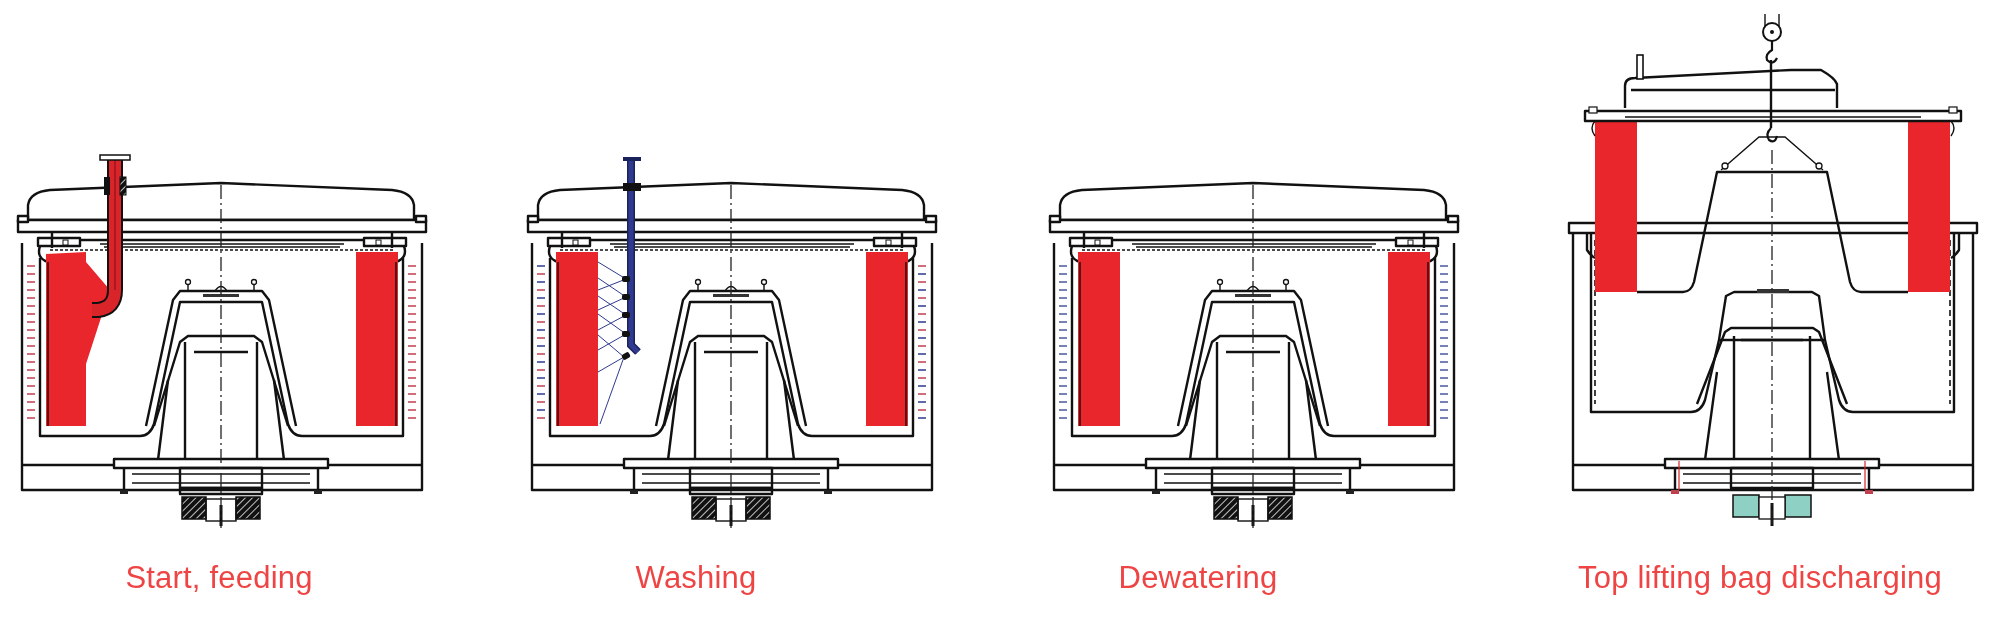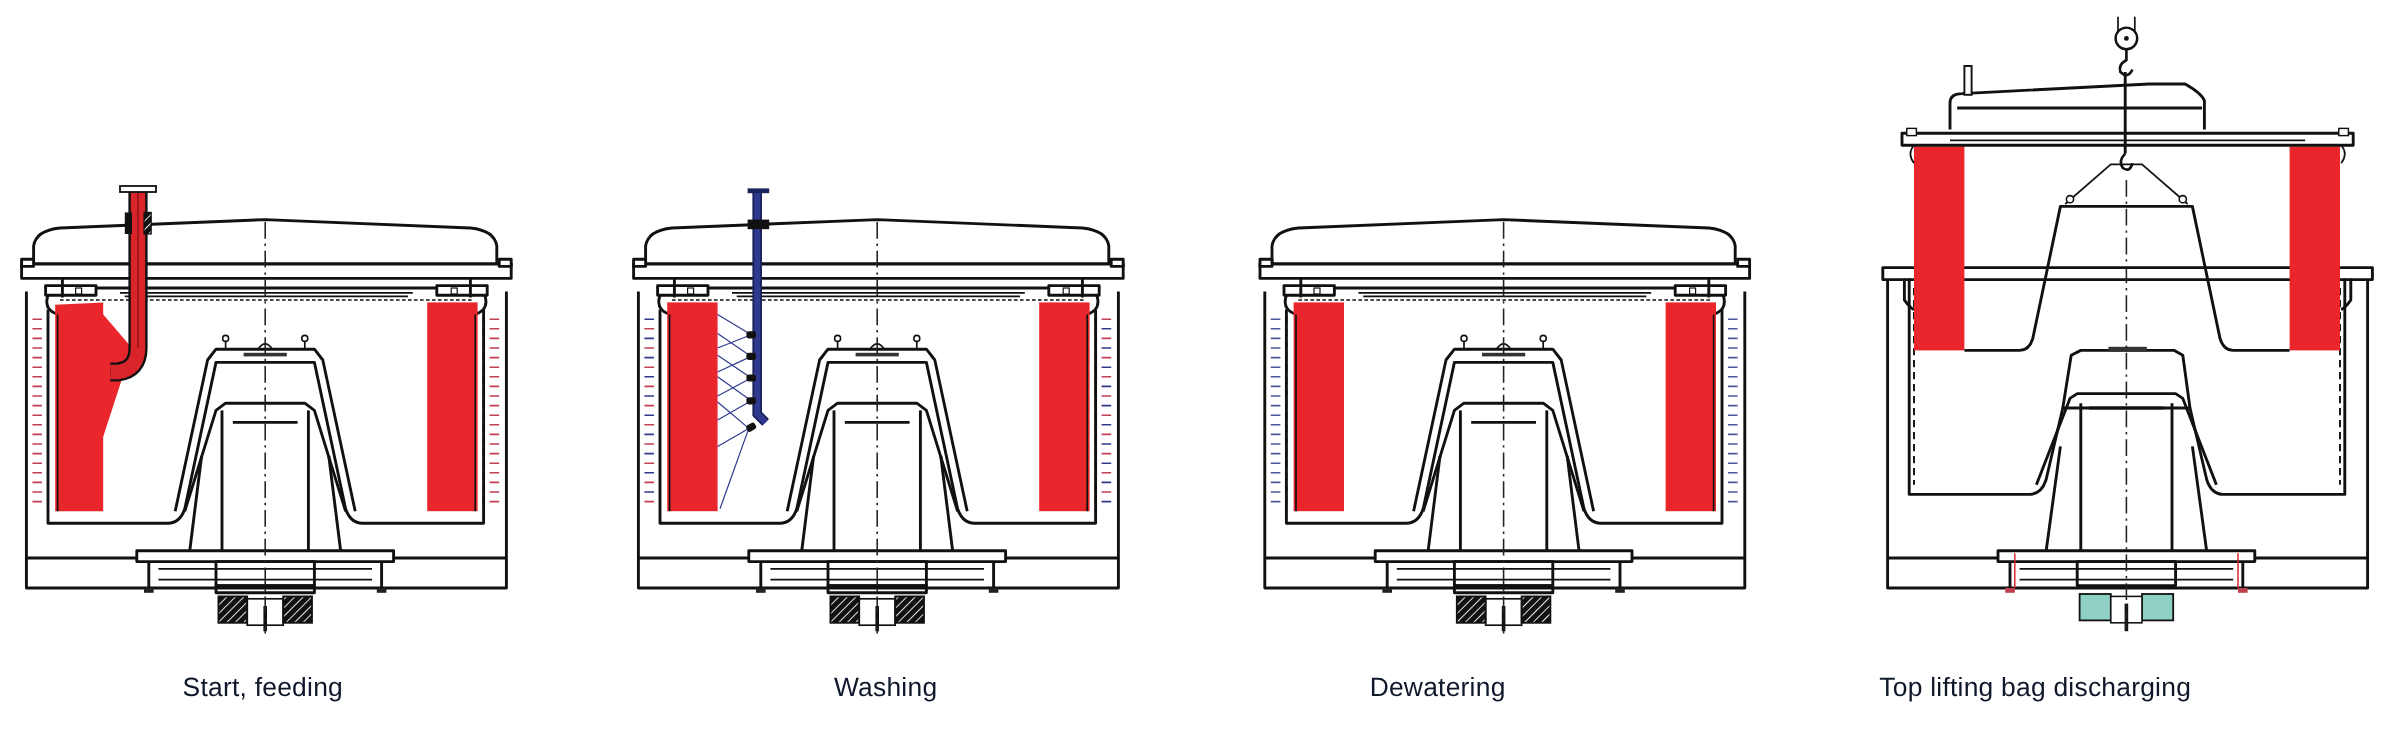--- a/index.html
+++ b/index.html
@@ -2,21 +2,21 @@
 <html><head>
 <meta charset="utf-8">
 <style>
   html, body { margin: 0; padding: 0; background: #ffffff; }
   body { width: 2000px; height: 620px; position: relative; overflow: hidden; font-family: "Liberation Sans", sans-serif; }
   svg.stage { position: absolute; left: 0; top: 0; width: 2000px; height: 620px; }
   .ln { fill: none; stroke: #111; stroke-width: 2.4; stroke-linejoin: round; }
   .ln-th { fill: none; stroke: #111; stroke-width: 1.4; }
   .fillw { fill: #fff; stroke: #111; stroke-width: 2.4; stroke-linejoin: round; }
   .center { stroke: #222; stroke-width: 1.3; stroke-dasharray: 14 4 2 4; fill: none; }
-  .label { position: absolute; top: 560px; font-size: 22px; color: #0f172a; white-space: nowrap; transform: translateX(-50%); letter-spacing: 0.2px; }
+  .label { position: absolute; top: 560px; font-size: 31px; color: #ef4444; white-space: nowrap; transform: translateX(-50%); letter-spacing: 0.2px; }
 </style>
 </head>
 <body>
 
 <svg class="stage" viewBox="0 0 2000 620" xmlns="http://www.w3.org/2000/svg">
   <defs>
 
     <pattern id="hatch" width="5" height="5" patternUnits="userSpaceOnUse" patternTransform="rotate(45)">
       <rect width="5" height="5" fill="#111"></rect>
       <line x1="0" y1="0" x2="0" y2="5" stroke="#fff" stroke-width="1.5"></line>
@@ -216,15 +216,15 @@
       <circle cx="221" cy="32" r="2" fill="#111"></circle>
       <path d="M221 41 L221 50 Q214 54 216 60 Q222 66 226 58" fill="none" stroke="#111" stroke-width="2.2"></path>
       <path d="M220 60 L220 128" stroke="#111" stroke-width="2.4"></path>
       <path d="M220 128 Q214 134 218 140 Q224 144 226 136" fill="none" stroke="#111" stroke-width="2.2"></path>
     </g>
     <line class="center" x1="221" y1="150" x2="221" y2="528"></line>
   </g>
 </svg>
 
 <div class="label" style="left:219px">Start, feeding</div>
-<div class="label" style="left:738px">Washing</div>
+<div class="label" style="left:696px">Washing</div>
 <div class="label" style="left:1198px">Dewatering</div>
-<div class="label" style="left:1696px">Top lifting bag discharging</div>
+<div class="label" style="left:1760px">Top lifting bag discharging</div>
 
 </body></html>

